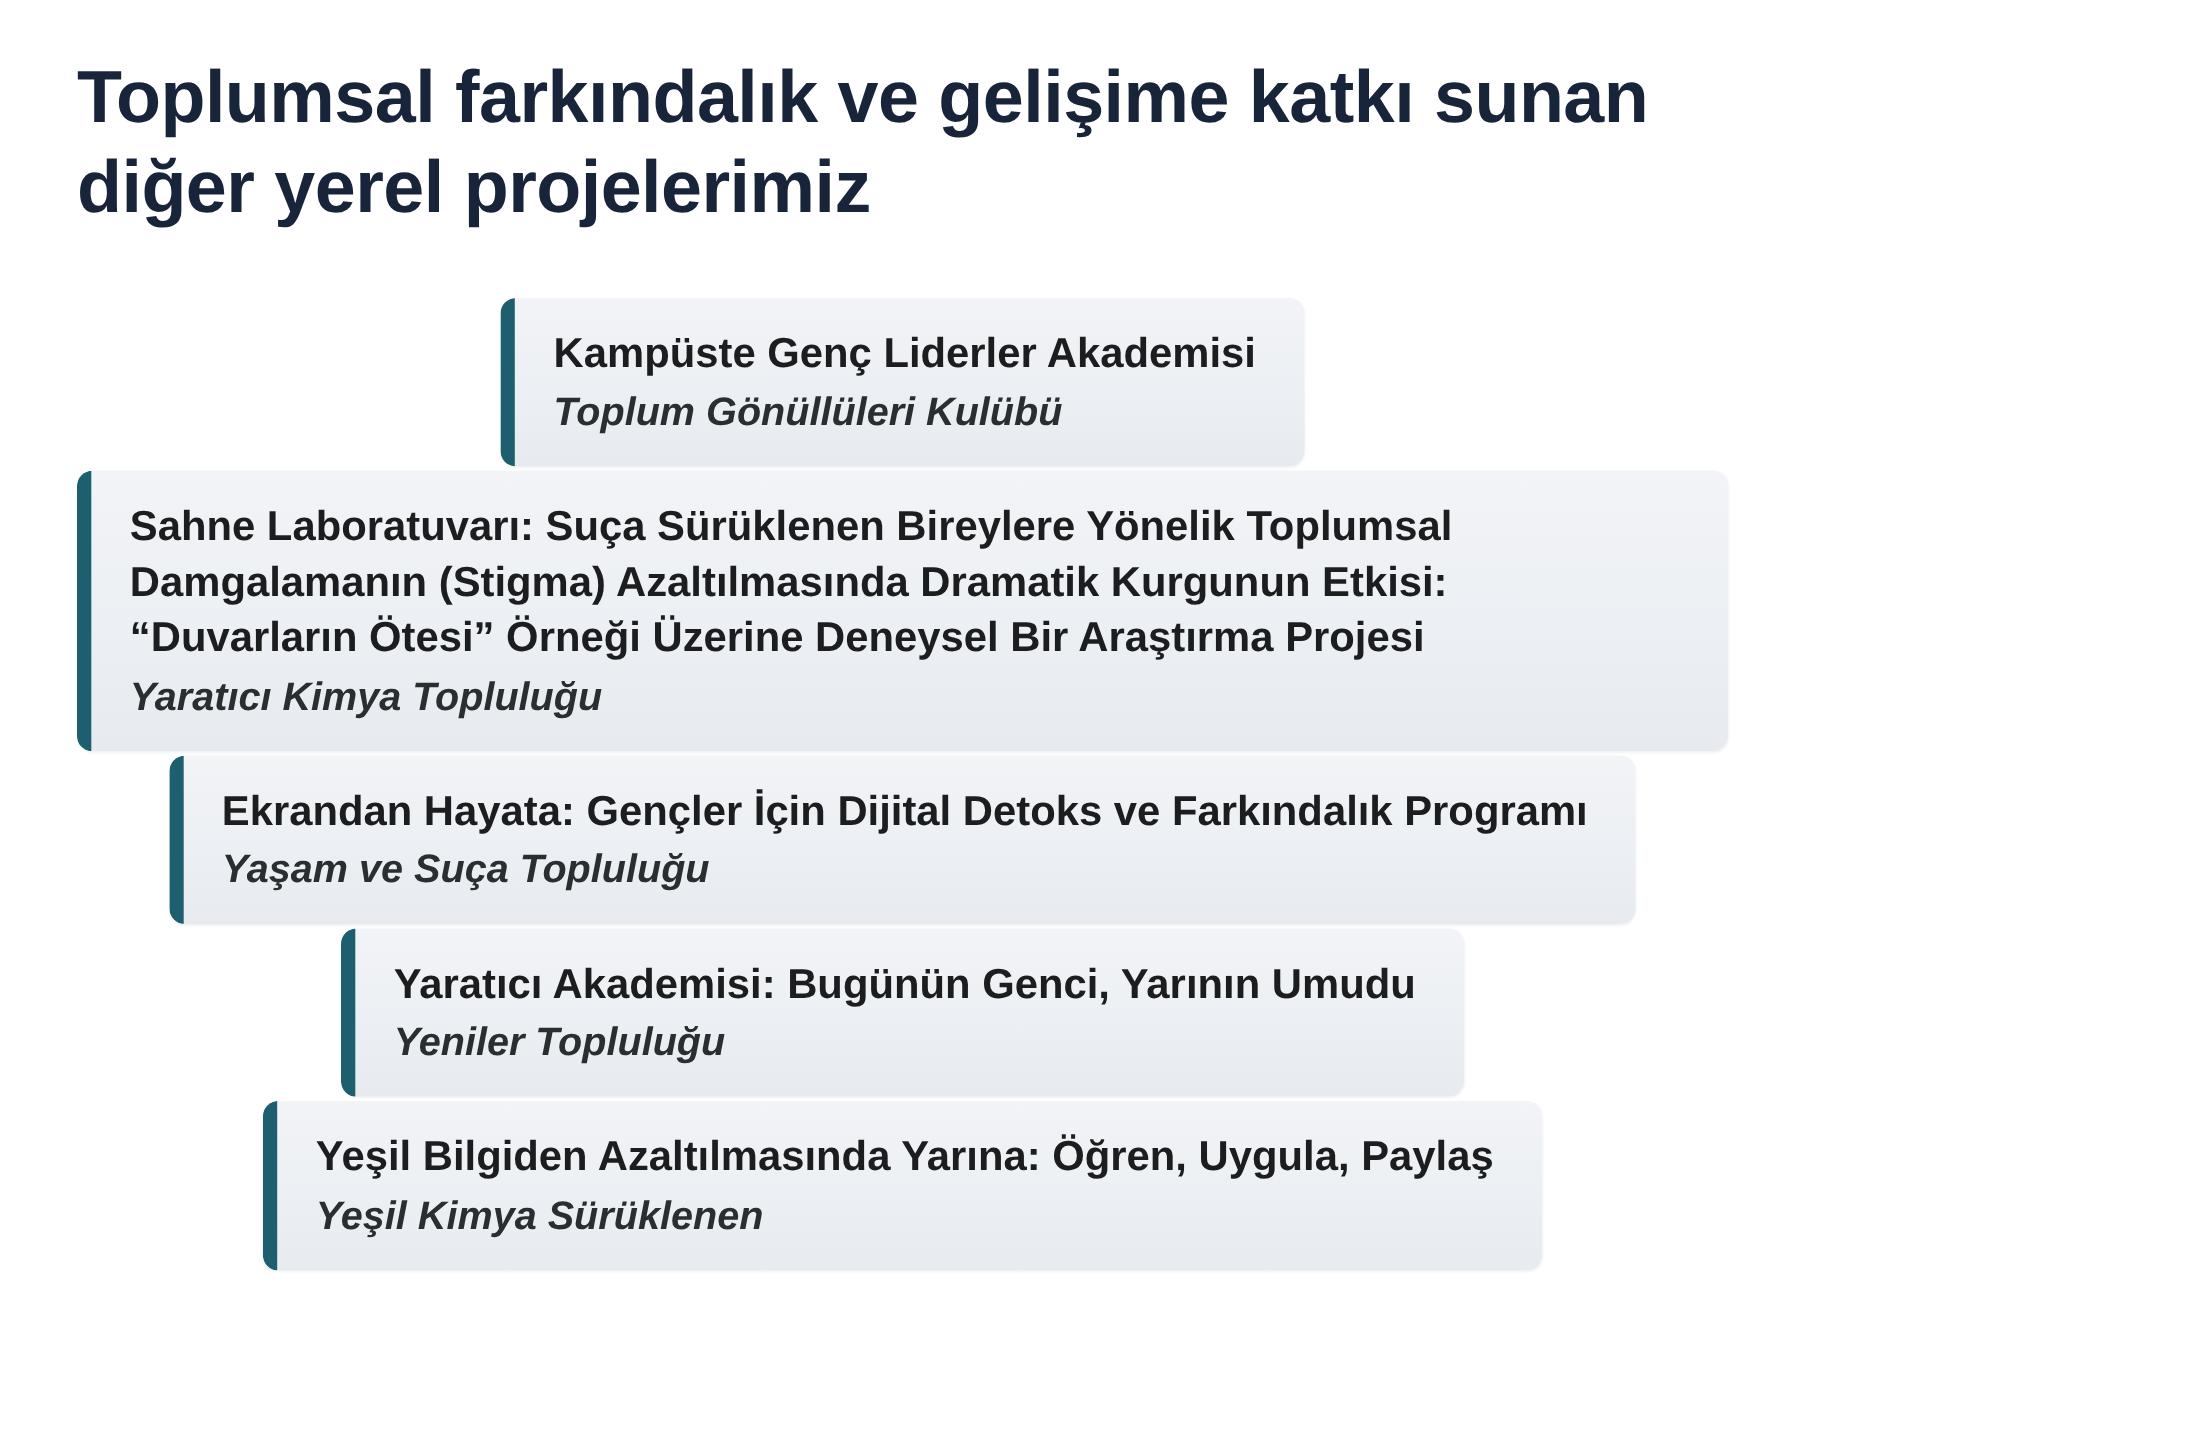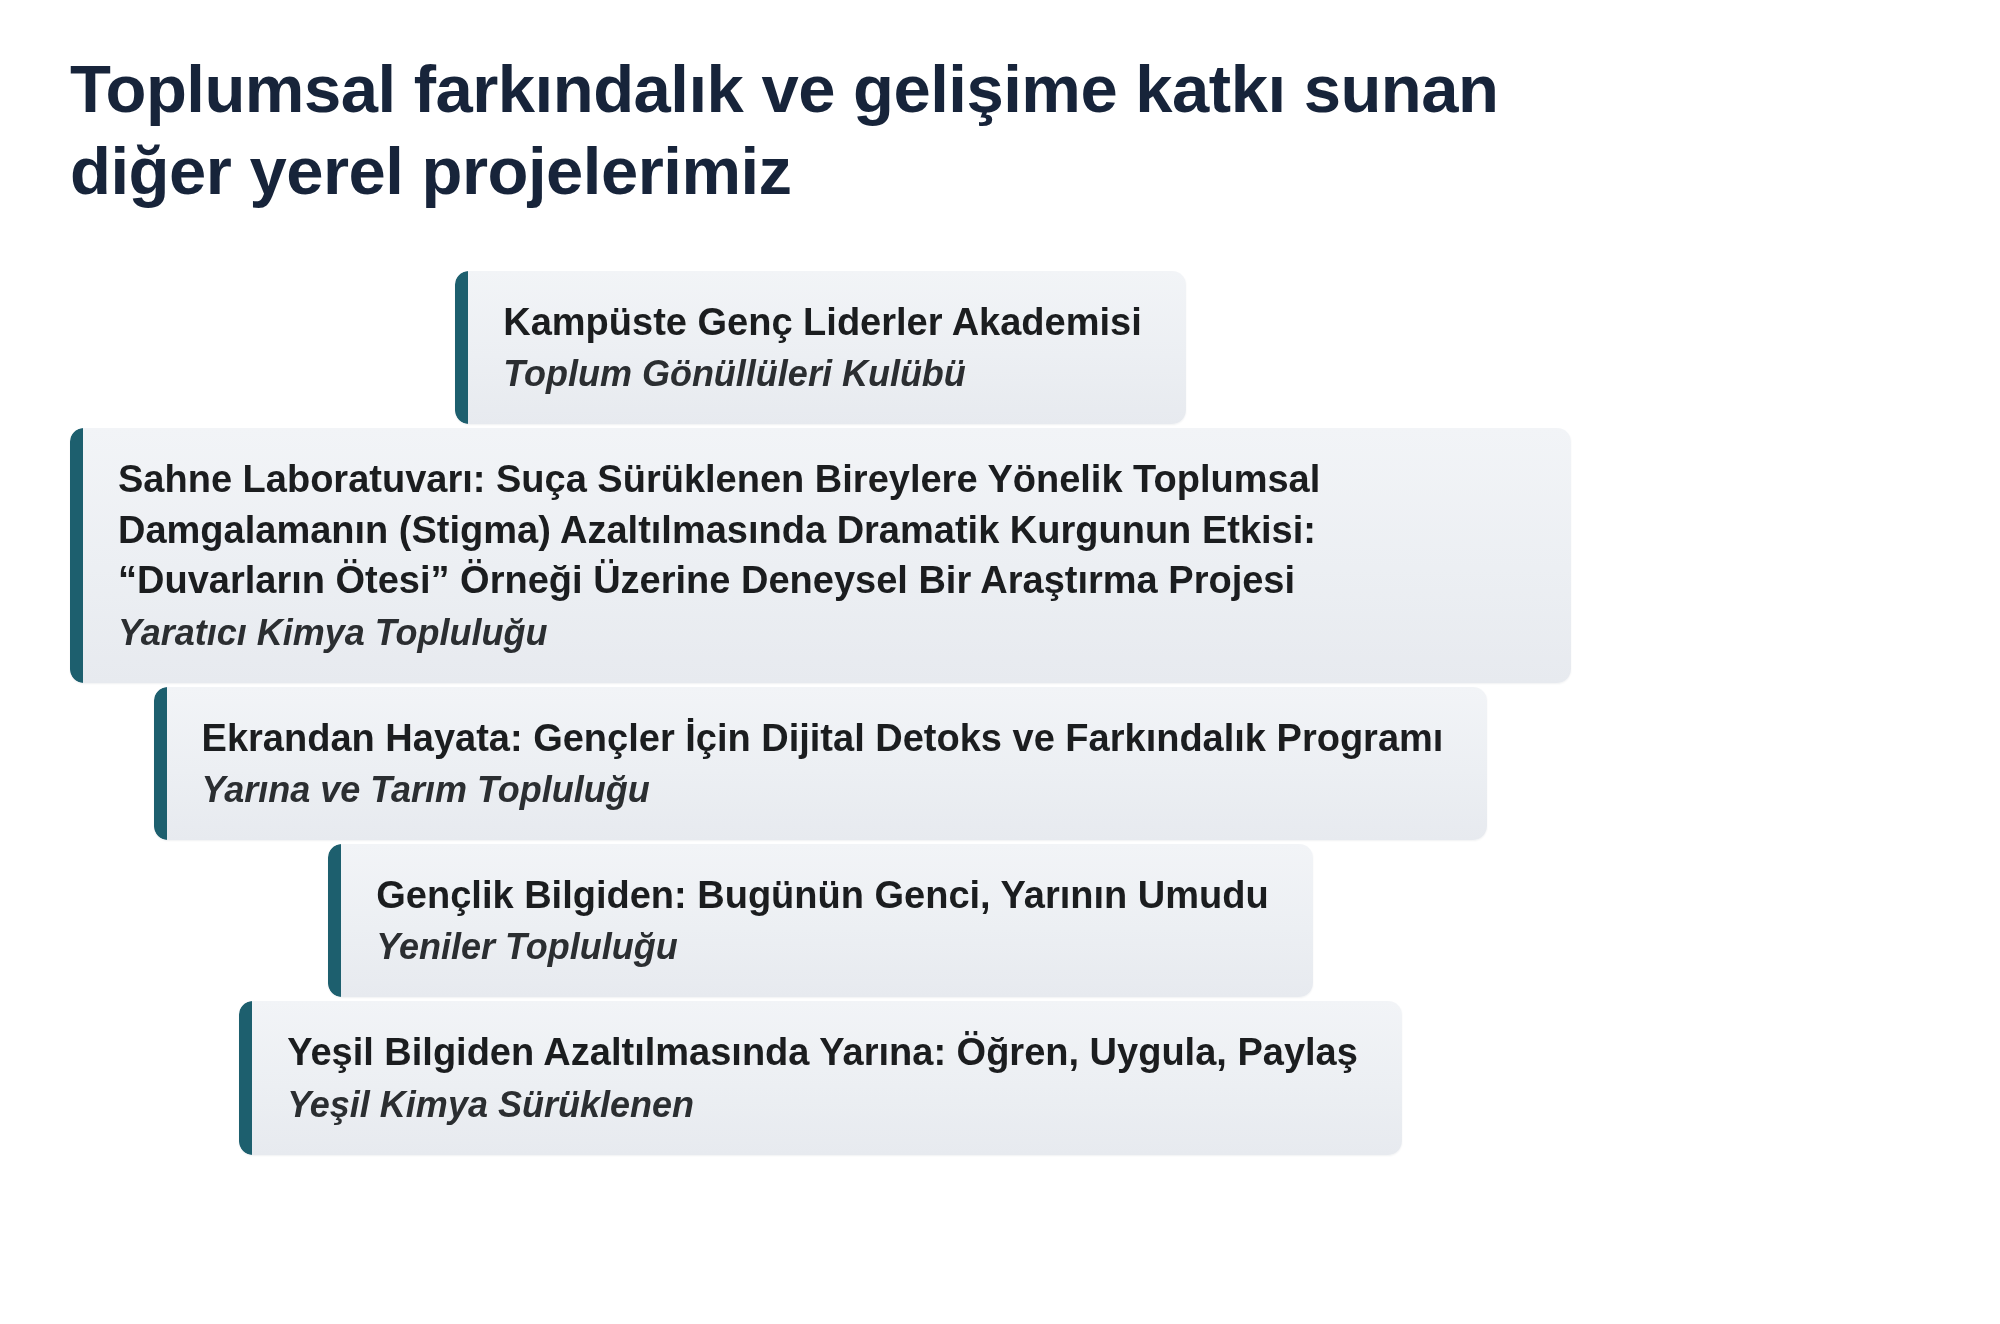--- a/index.html
+++ b/index.html
@@ -88,26 +88,26 @@
 
     <div class="card">
       <span class="card-accent"></span>
       <p class="card-title">Sahne Laboratuvarı: Suça Sürüklenen Bireylere Yönelik Toplumsal Damgalamanın (Stigma) Azaltılmasında Dramatik Kurgunun Etkisi: “Duvarların Ötesi” Örneği Üzerine Deneysel Bir Araştırma Projesi</p>
       <p class="card-subtitle">Yaratıcı Kimya Topluluğu</p>
     </div>
 
     <div class="card">
       <span class="card-accent"></span>
       <p class="card-title">Ekrandan Hayata: Gençler İçin Dijital Detoks ve Farkındalık Programı</p>
-      <p class="card-subtitle">Yarına ve Tarım Topluluğu</p>
+      <p class="card-subtitle">Yaşam ve Suça Topluluğu</p>
     </div>
 
     <div class="card">
       <span class="card-accent"></span>
-      <p class="card-title">Gençlik Bilgiden: Bugünün Genci, Yarının Umudu</p>
+      <p class="card-title">Yaratıcı Akademisi: Bugünün Genci, Yarının Umudu</p>
       <p class="card-subtitle">Yeniler Topluluğu</p>
     </div>
 
     <div class="card">
       <span class="card-accent"></span>
       <p class="card-title">Yeşil Bilgiden Azaltılmasında Yarına: Öğren, Uygula, Paylaş</p>
       <p class="card-subtitle">Yeşil Kimya Sürüklenen</p>
     </div>
 
   </div>

